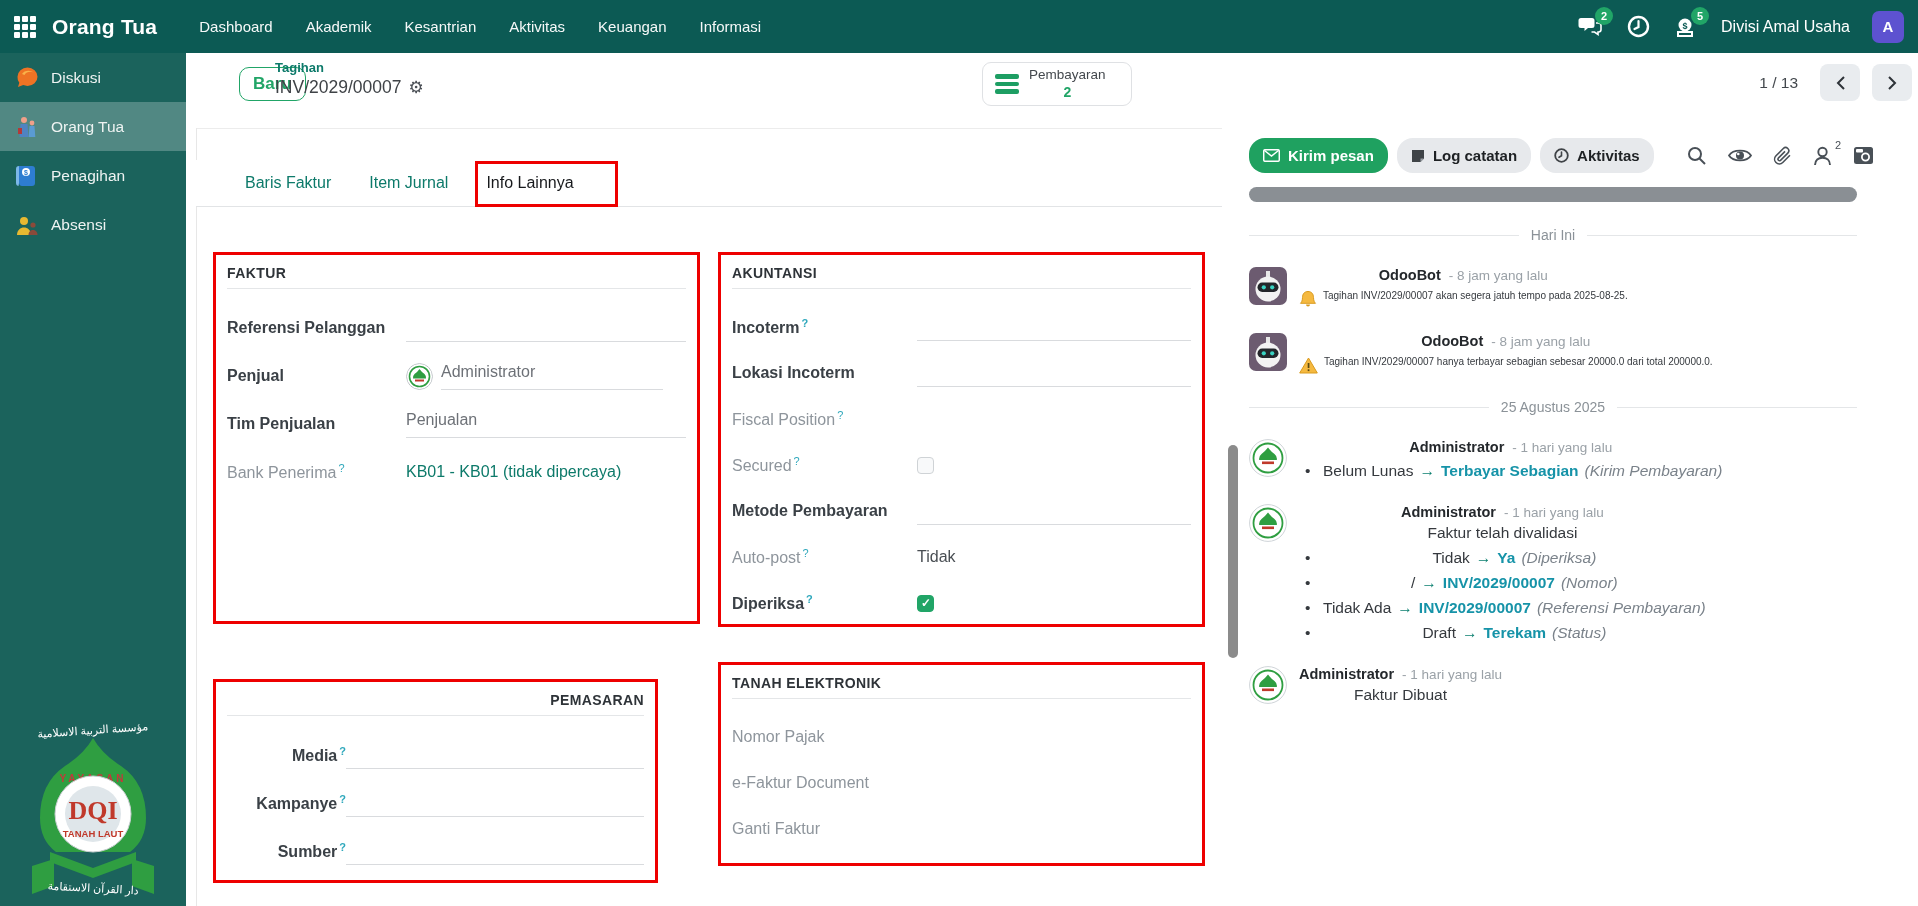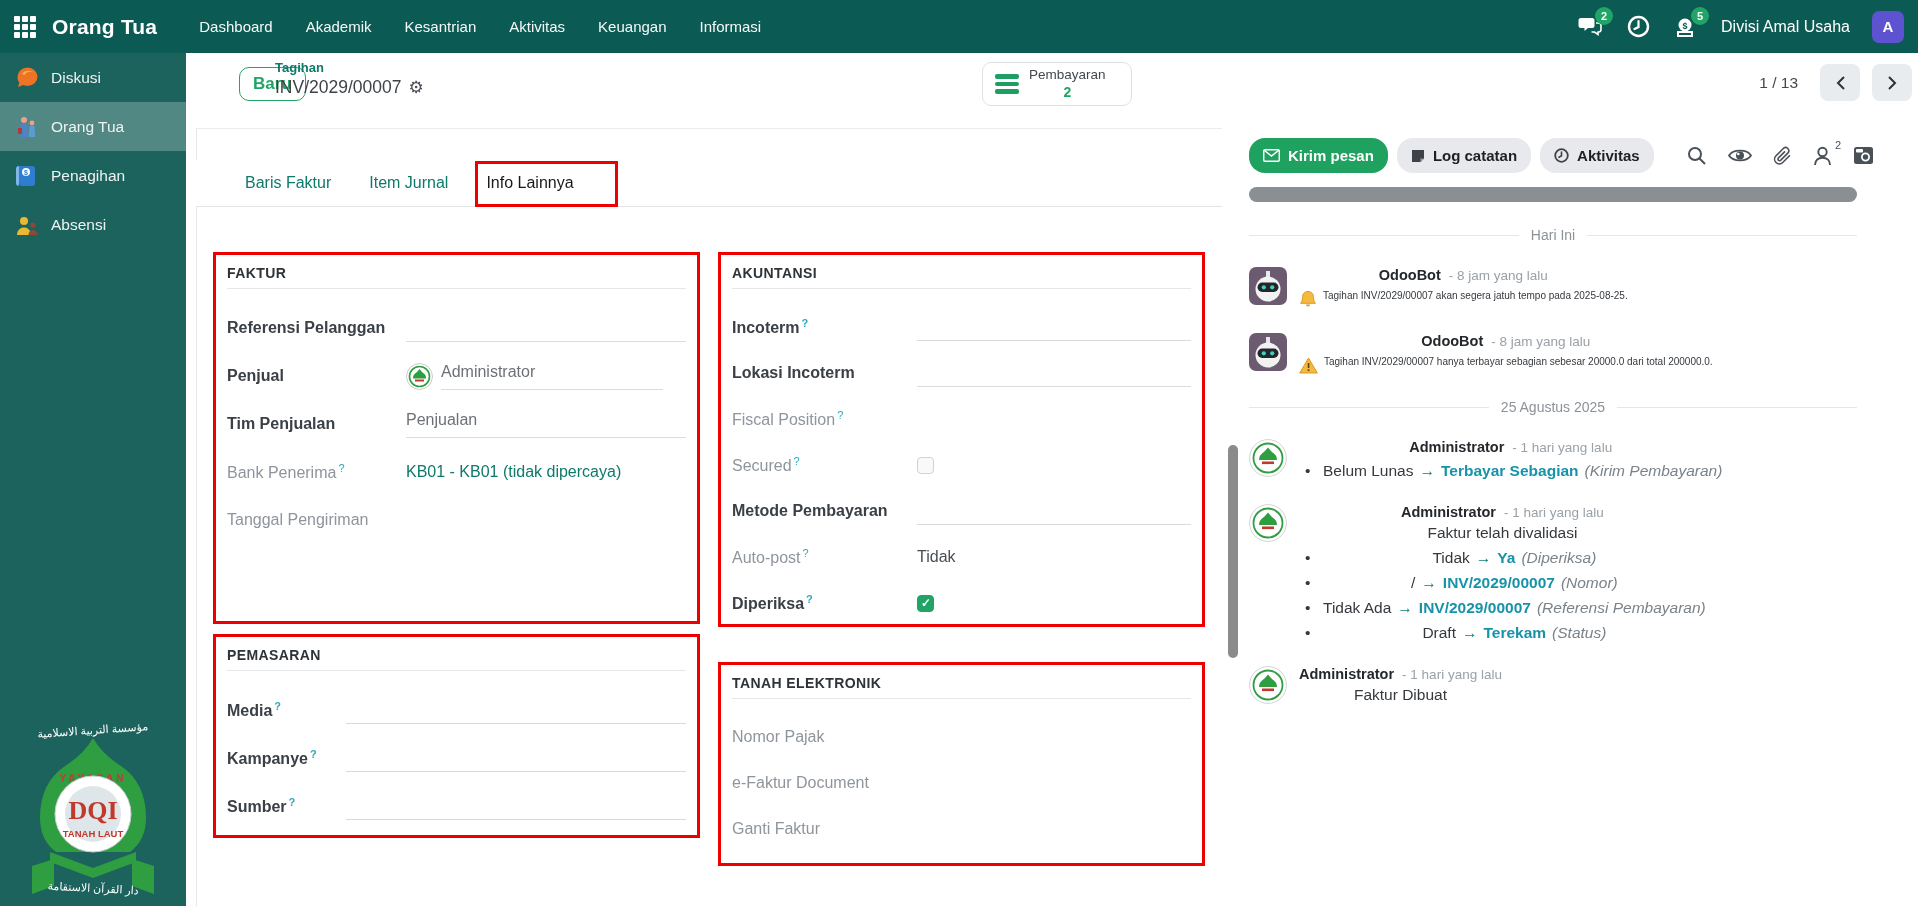--- a/index.html
+++ b/index.html
@@ -58,21 +58,21 @@
   .tabs { position:absolute; left:196px; top:160px; width:1026px; height:47px; display:flex; align-items:center;
           gap:38px; padding-left:49px; border-bottom:1px solid #e2e4e6; background:#fff; }
   .tab { font-size:16px; color:#0d7a6a; cursor:pointer; }
   .tab.active { color:#17191c; }
   .tab-redbox { position:absolute; left:475px; top:161px; width:143px; height:46px; border:3px solid #ee0000;
                 pointer-events:none; z-index:15; }
 
   .sec { position:absolute; border:3px solid #ee0000; background:#fff; padding:0 11px; }
   .sec-faktur    { left:213px; top:252px; width:487px; height:372px; }
   .sec-akuntansi { left:718px; top:252px; width:487px; height:375px; }
-  .sec-pemasaran { left:213px; top:634px; width:487px; height:204px; }
+  .sec-pemasaran { left:213px; top:679px; width:445px; height:204px;text-align:right; }
   .sec-pajak     { left:718px; top:662px; width:487px; height:204px; }
   .sec-title { font-size:14px; font-weight:700; color:#2e3338; letter-spacing:.4px; padding-top:10px; }
   .sec-hr { border:none; border-top:1px solid #e4e6e8; margin-top:7px; }
   .sec-rows { margin-top:15px; }
   .frow { display:flex; align-items:center; }
   .sec-faktur .frow, .sec-pemasaran .frow { height:48px; }
   .sec-akuntansi .frow { height:46px; }
   .sec-pajak .frow { height:46px; }
   .flabel { font-size:16px; flex-shrink:0; }
   .sec-faktur .flabel { width:179px; }
@@ -304,23 +304,20 @@
         <span class="funder w-222 fval-gray">Administrator</span>
       </div>
       <div class="frow">
         <span class="flabel lb-bold">Tim Penjualan</span>
         <span class="funder w-290 fval-gray">Penjualan</span>
       </div>
       <div class="frow">
         <span class="flabel lb-muted"><span>Bank Penerima</span><span class="help">?</span></span>
         <a class="flink">KB01 - KB01 (tidak dipercaya)</a>
       </div>
-      <div class="frow">
-        <span class="flabel lb-muted">Tanggal Pengiriman</span>
-      </div>
     </div>
   </section>
 
   <section class="sec sec-akuntansi">
     <div class="sec-title">AKUNTANSI</div>
     <hr class="sec-hr">
     <div class="sec-rows">
       <div class="frow">
         <span class="flabel lb-bold"><span>Incoterm</span><span class="help">?</span></span>
         <span class="funder w-283"></span>

